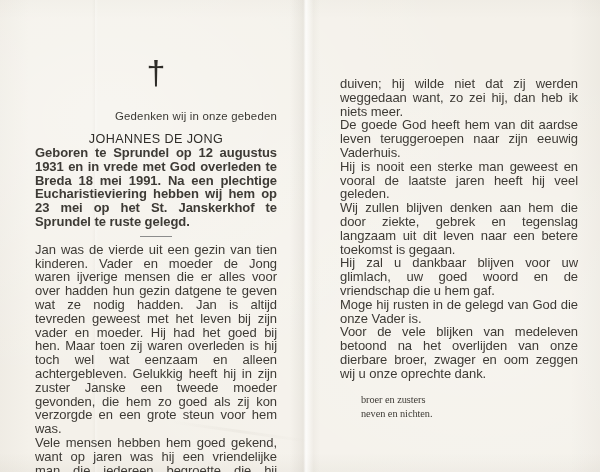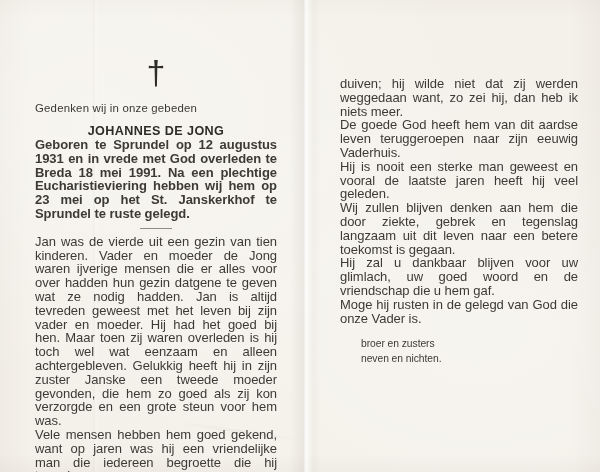--- a/index.html
+++ b/index.html
@@ -64,31 +64,31 @@
     text-align: center;
     height: 40px;
   }
   .cross-glyph {
     font-size: 34px;
     line-height: 36px;
     color: #2e2c28;
     font-weight: normal;
   }
   .intro-line {
-    margin-top: 8px;
-    text-align: left;
+    margin-top: 16px;
+    text-align: right;
     font-size: 11.4px;
     letter-spacing: 0.2px;
     color: #3a3833;
   }
   .name-line {
     margin-top: 10px;
     text-align: center;
     font-size: 12.6px;
-    font-weight: bold;
+    font-weight: normal;
     letter-spacing: 0.4px;
     color: #2e2c28;
   }
   p.para {
     margin: 0;
     text-align: justify;
     font-size: 13px;
     line-height: 13.8px;
     letter-spacing: -0.05px;
     color: #3d3a35;
@@ -104,20 +104,21 @@
   .thanks-para { margin-top: 95px; }
   .signature-block {
     margin-top: 12px;
     padding-left: 21px;
   }
   .signature-line {
     font-size: 10.3px;
     line-height: 14.5px;
     letter-spacing: -0.05px;
     color: #3d3a35;
+    font-family: Liberation Serif, serif;
   }
 </style>
 </head>
 <body>
 
 <div class="spread">
   <div class="crease-left"></div>
   <div class="crease-bottom"></div>
   <div class="fold"></div>
 
@@ -134,18 +135,19 @@
     <p class="para">Zijn sterke troost was voor hem de zorg voor zijn</p>
   </div>
 
   <div class="page-col right-col">
     <p class="para">duiven; hij wilde niet dat zij werden weggedaan want, zo zei hij, dan heb ik niets meer.</p>
     <p class="para">De goede God heeft hem van dit aardse leven teruggeroepen naar zijn eeuwig Vaderhuis.</p>
     <p class="para">Hij is nooit een sterke man geweest en vooral de laatste jaren heeft hij veel geleden.</p>
     <p class="para">Wij zullen blijven denken aan hem die door ziekte, gebrek en tegenslag langzaam uit dit leven naar een betere toekomst is gegaan.</p>
     <p class="para">Hij zal u dankbaar blijven voor uw glimlach, uw goed woord en de vriendschap die u hem gaf.</p>
     <p class="para">Moge hij rusten in de gelegd van God die onze Vader is.</p>
+    <p class="para thanks-para">Voor de vele blijken van medeleven betoond na het overlijden van onze dierbare broer, zwager en oom zeggen wij u onze oprechte dank.</p>
     <div class="signature-block">
       <div class="signature-line">broer en zusters</div>
       <div class="signature-line">neven en nichten.</div>
     </div>
   </div>
 </div>
 
 </body></html>

